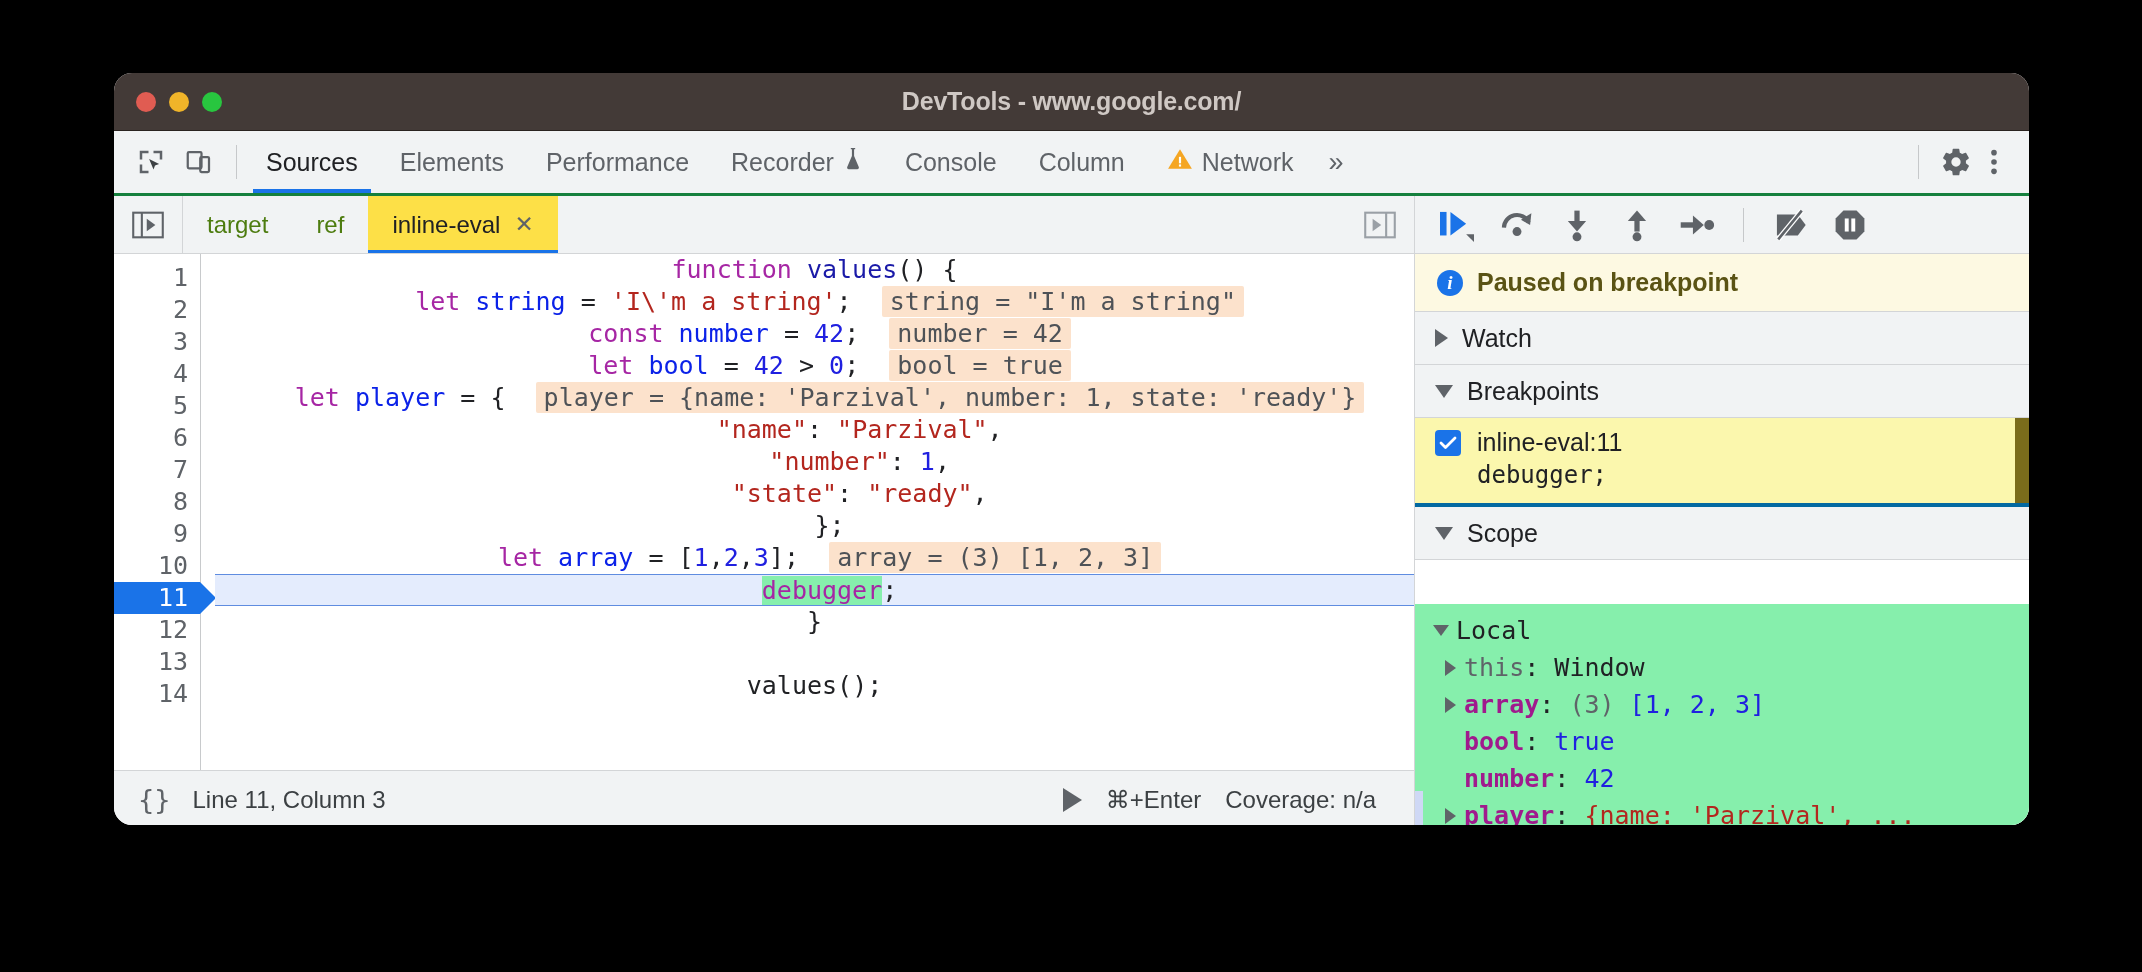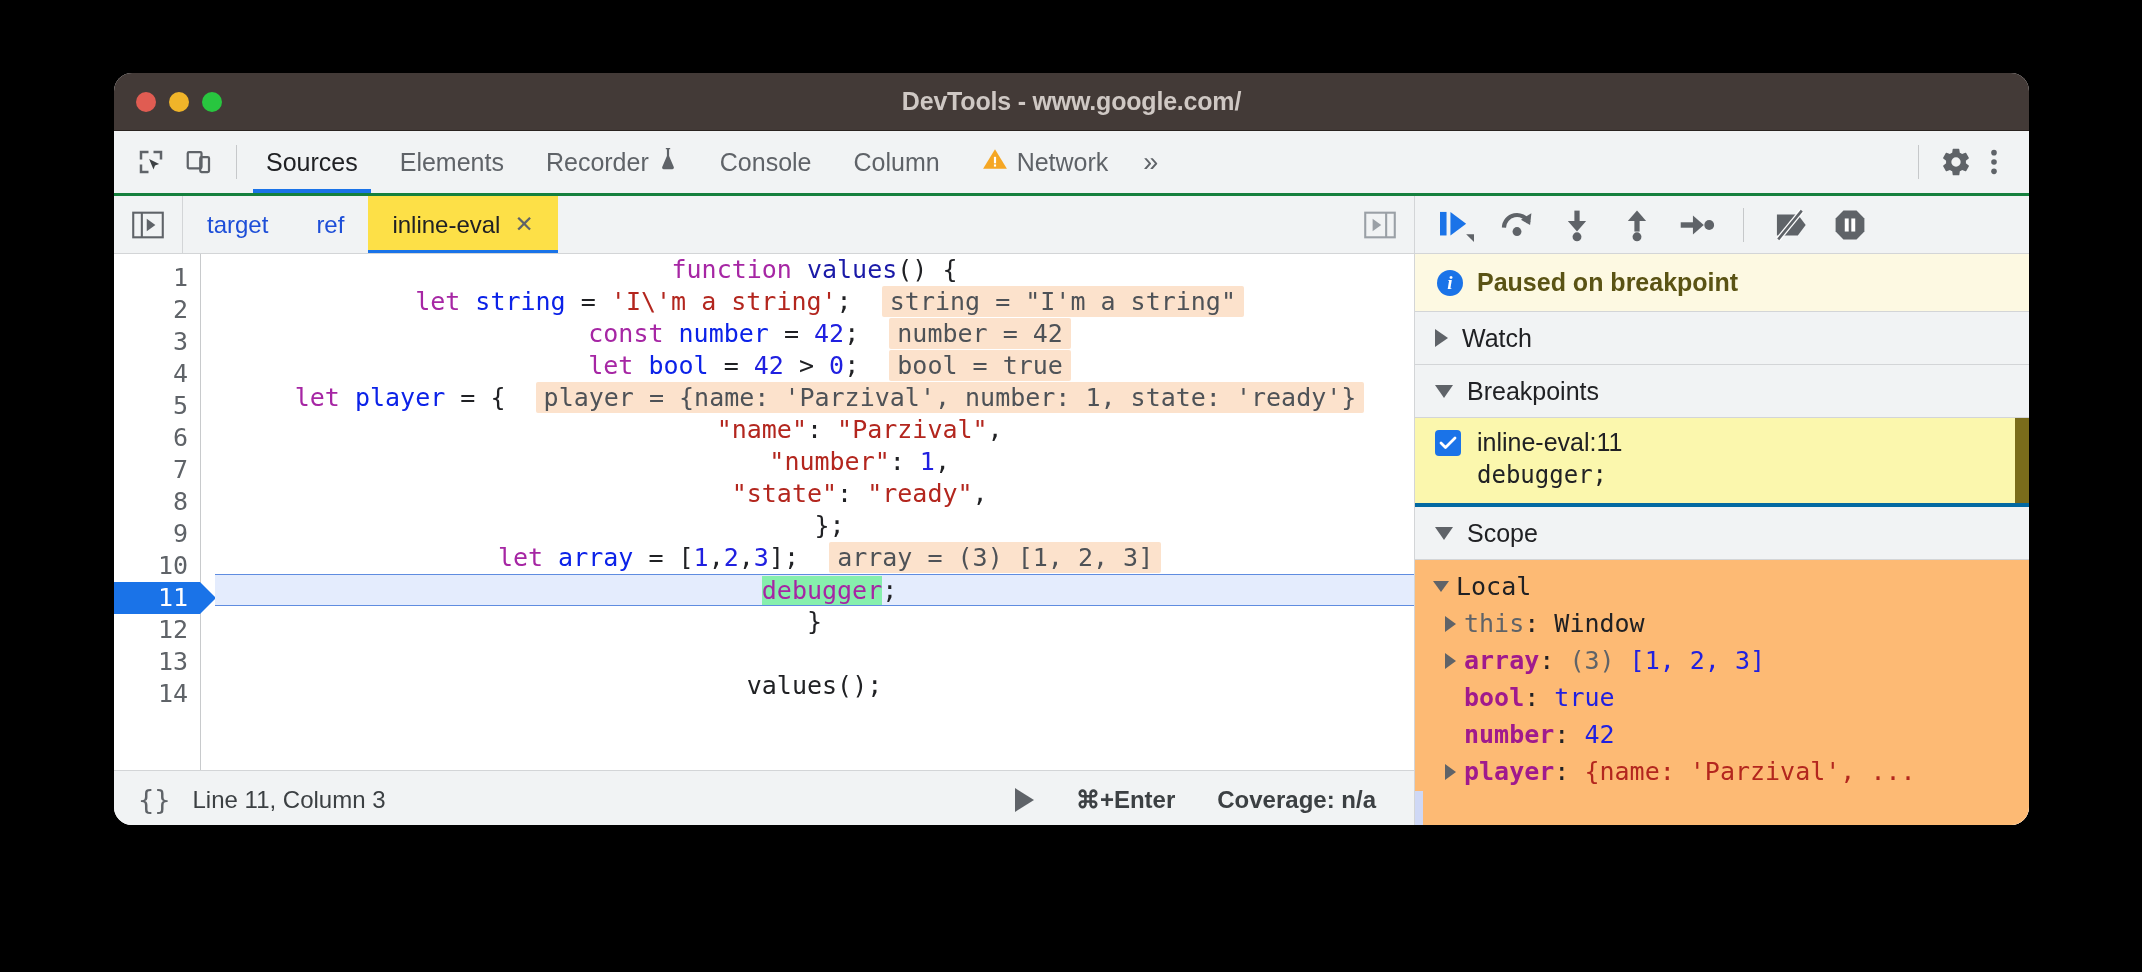--- a/index.html
+++ b/index.html
@@ -157,21 +157,21 @@
     display: flex; align-items: center;
     padding: 0 18px;
     border-right: 1px solid #d3d5d7;
   }
   .ftab {
     display: flex;
     align-items: center;
     gap: 14px;
     padding: 0 24px;
     font-size: 24px;
-    color: #1d4ed8;
+    color: #4d7c0f;
     position: relative;
   }
   .ftab.active {
     background: #fde047;
     color: #202124;
   }
   .ftab.active::after {
     content: "";
     position: absolute;
     left: 0; right: 0; bottom: 0;
@@ -276,23 +276,22 @@
   #status .brace {
     font-family: "DejaVu Sans Mono", monospace;
     font-size: 27px;
     color: #5f6368;
     padding: 0 6px;
   }
   #status .st-right {
     margin-left: auto;
     display: flex;
     align-items: center;
-    gap: 42px;
+    gap: 24px;
     padding-right: 20px;
-    font-weight: bold;
   }
   .play-tri {
     width: 0; height: 0;
     border-top: 12px solid transparent;
     border-bottom: 12px solid transparent;
     border-left: 19px solid #5f6368;
   }
 
   
   #dbg-toolbar {
@@ -395,23 +394,24 @@
     color: #202124;
     padding-left: 42px;
     margin-top: 4px;
   }
 
   
   #scope-tree {
     font-family: "DejaVu Sans Mono", monospace;
     font-size: 25px;
     padding: 8px 0 0 0;
-    background: #fdba74;
+    background: #86efac;
     flex: 1;
     overflow: hidden;
+    margin-top: 44px;
   }
   .sc-row {
     height: 37px;
     line-height: 37px;
     display: flex;
     align-items: center;
     white-space: pre;
     padding-left: 18px;
   }
   .sc-row .tri-s {
@@ -485,20 +485,23 @@
           </svg>
         </div>
       </div>
       <div class="vdiv"></div>
 
       <div class="ptab active">
         <span>Sources</span>
       </div>
       <div class="ptab">
         <span>Elements</span>
+      </div>
+      <div class="ptab">
+        <span>Performance</span>
       </div>
       <div class="ptab">
         <span>Recorder</span>
         <span>
           <svg width="20" height="24" viewBox="0 0 16 22">
             <path d="M6 1h4v1H9v6.2l4.3 10.2c.4 1-.3 2.1-1.4 2.1H4.1c-1.1 0-1.8-1.1-1.4-2.1L7 8.2V2H6V1z" fill="#5f6368"></path>
           </svg>
         </span>
       </div>
       <div class="ptab">

